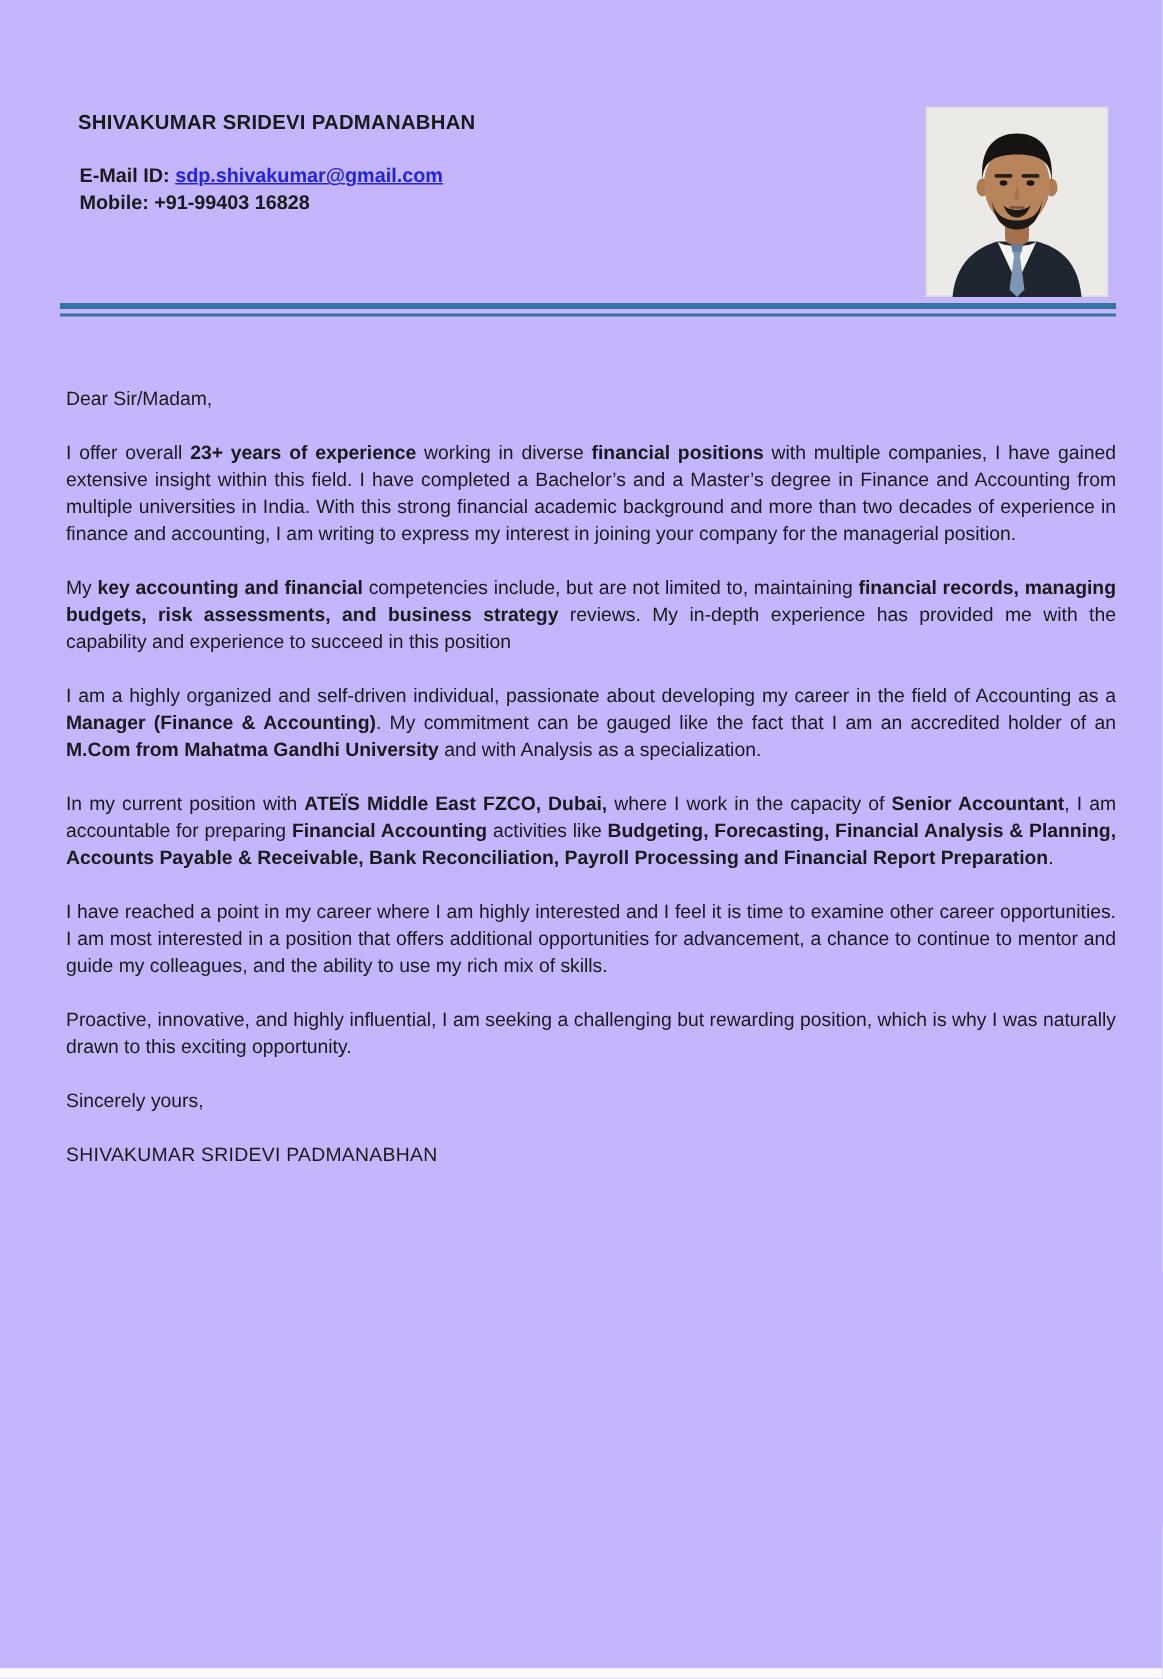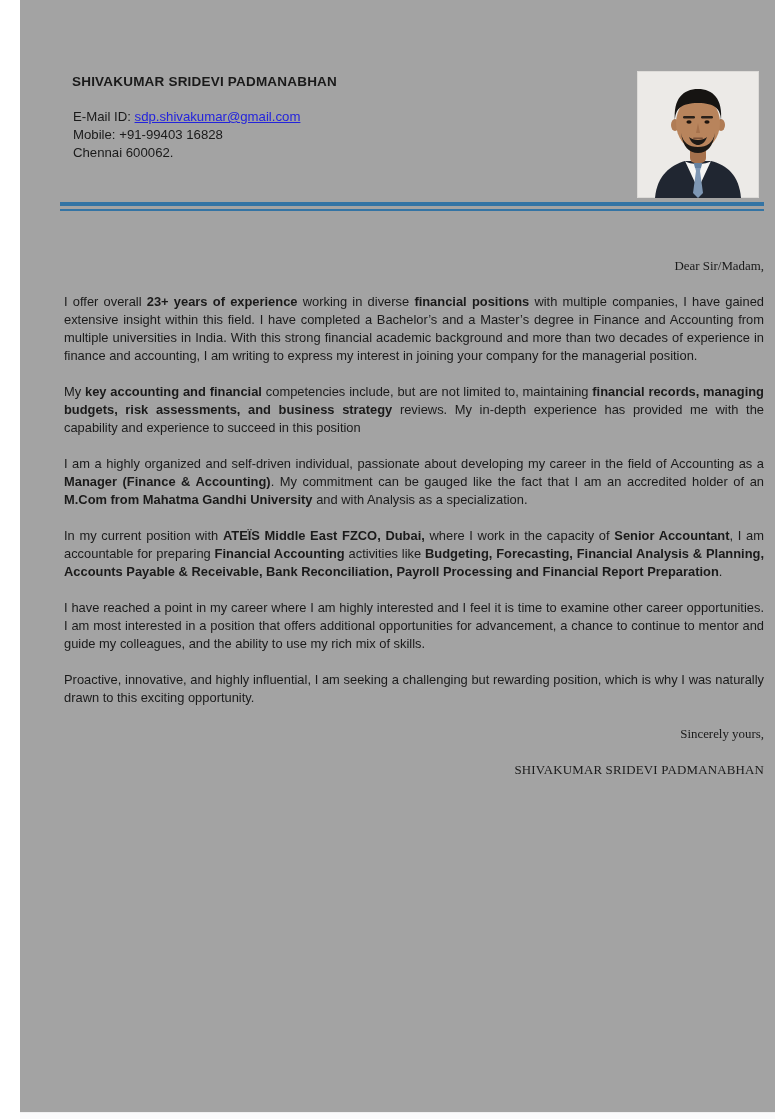--- a/index.html
+++ b/index.html
@@ -10,31 +10,31 @@
   }
   *{box-sizing:border-box;margin:0;padding:0;}
   html,body{width:775px;height:1119px;}
   body{
     background:#ffffff;
     font-family:"Liberation Sans", sans-serif;
     color:var(--text);
     position:relative;
     overflow:hidden;
   }
-  .page{position:absolute;inset:0;background:#a3a3a3;margin-left:20px;}
+  .page{position:absolute;inset:0;background:#c4b5fd;}
 
   
   .header-name{
     position:absolute;left:52px;top:74px;
     font-size:13.5px;font-weight:bold;letter-spacing:.2px;
     white-space:nowrap;
   }
   .contact-block{
     position:absolute;left:53px;top:108px;
-    font-size:13.2px;line-height:18px;
+    font-size:13.2px;line-height:18px;font-weight:bold;
   }
   .contact-line{white-space:nowrap;}
   .email-link{
     color:var(--link-blue);
     text-decoration:underline;
     cursor:pointer;
   }
 
   
   .photo{
@@ -53,21 +53,21 @@
 
   
   .letter-body{
     position:absolute;left:44px;top:257px;width:700px;
     font-size:12.9px;line-height:18px;
   }
   .letter-body p{
     margin:0 0 18px 0;
     text-align:justify;
   }
-  .letter-body p.no-justify{text-align:right;font-family:Liberation Serif, serif;}
+  .letter-body p.no-justify{text-align:left;}
   .letter-body b{font-weight:bold;}
 
   .closing{margin-top:0;}
   .signature{letter-spacing:.2px;}
 
   
   .page-bottom-edge{
     position:absolute;left:0;top:1112px;width:775px;height:7px;
     background:#fafafb;border-top:1px solid #f0f0f1;
   }
@@ -75,21 +75,20 @@
 </head>
 <body>
 
 <div class="page">
 
   <div class="header-name">SHIVAKUMAR SRIDEVI PADMANABHAN</div>
 
   <div class="contact-block">
     <div class="contact-line"><span>E-Mail ID: </span><a class="email-link">sdp.shivakumar@gmail.com</a></div>
     <div class="contact-line">Mobile: +91-99403 16828</div>
-    <div class="contact-line">Chennai 600062.</div>
   </div>
 
   <div class="photo">
     <svg viewBox="0 0 122 127" xmlns="http://www.w3.org/2000/svg" aria-hidden="true">
       <rect x="0" y="0" width="122" height="127" fill="#eceae7"></rect>
       <rect x="0" y="0" width="122" height="127" fill="none" stroke="#dddbd8" stroke-width="2"></rect>
 
       <path d="M18 127 C20 104 34 94 48 90 L74 90 C90 94 102 104 104 127 Z" fill="#202631"></path>
 
       <path d="M48 90 L61 118 L74 90 C70 94 52 94 48 90 Z" fill="#f5f5f3"></path>

